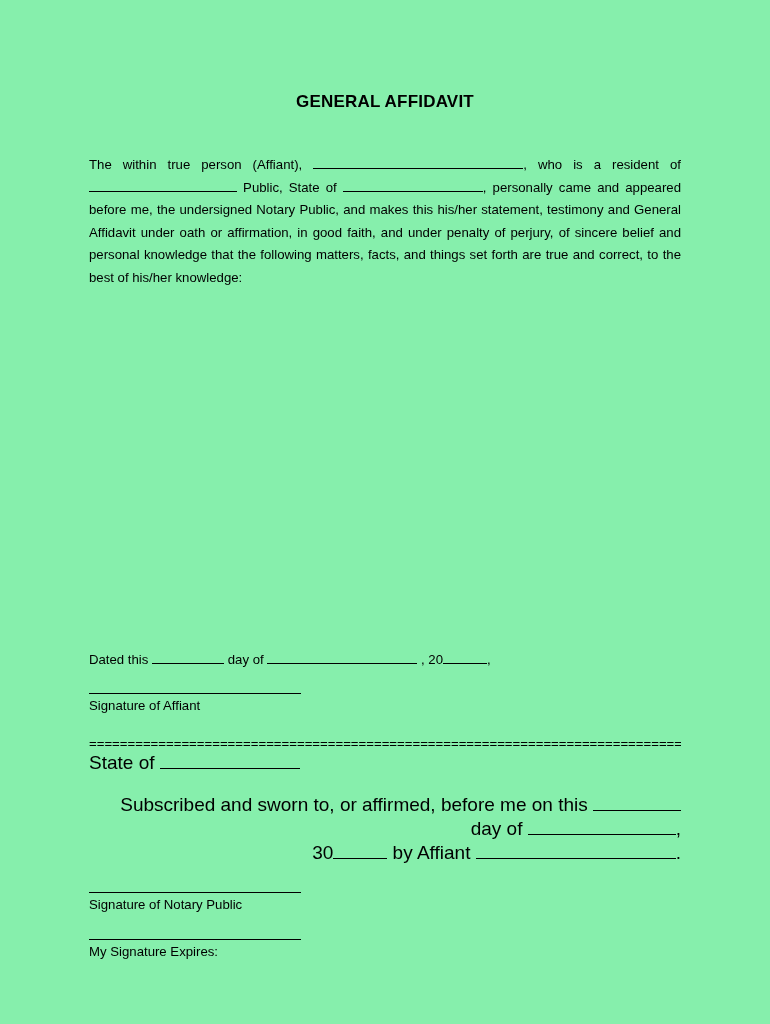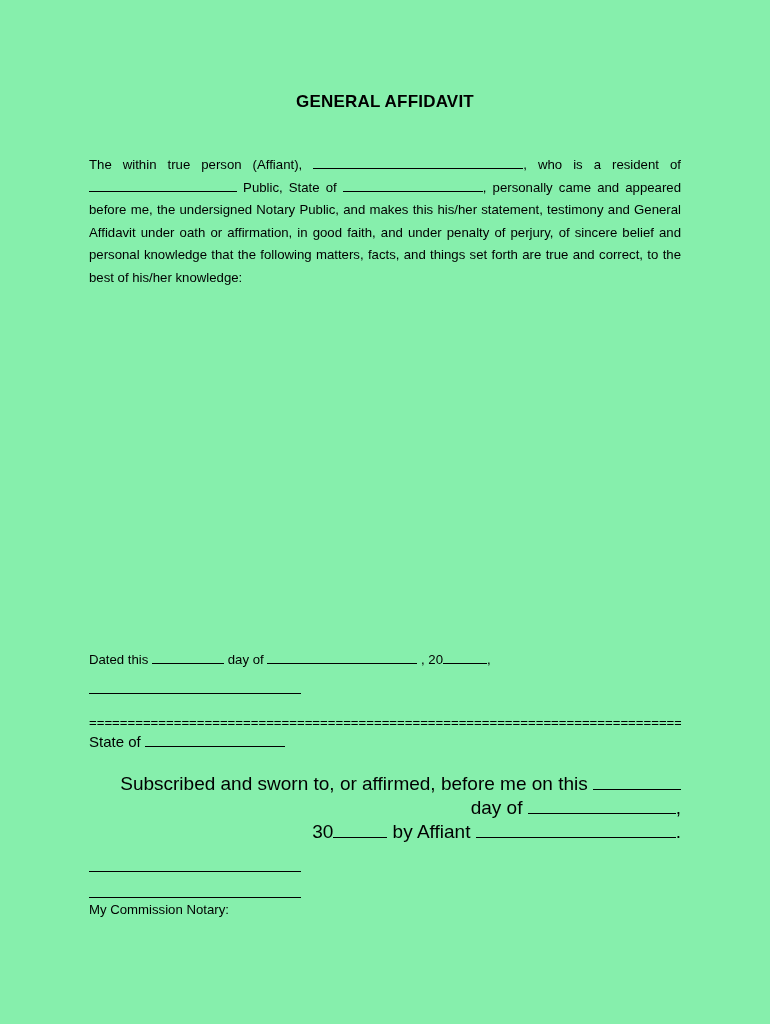--- a/index.html
+++ b/index.html
@@ -92,21 +92,21 @@
     font-size: 13.2px;
     letter-spacing: 0px;
     line-height: 14px;
     white-space: nowrap;
     overflow: hidden;
     width: 592px;
     font-family: "Liberation Sans", sans-serif;
   }
 
   .state-line, .county-line {
-    font-size: 15px;
+    font-size: 19px;
     line-height: 23px;
   }
   .u-state2 { width: 140px; }
   .u-county2 { width: 140px; }
 
   .sworn-para {
     margin-top: 19px;
     font-size: 19px;
     line-height: 24px;
     text-align: right;
@@ -144,20 +144,21 @@
     <div class="dated-line">
       <span>Dated this</span>
       <span class="u u-day"></span>
       <span>day of</span>
       <span class="u u-month"></span>
       <span>, 20</span><span class="u u-year"></span><span>,</span>
     </div>
 
     <div class="sig-block">
       <div class="sig-rule"></div>
+      <div class="sig-label">Signature of Affiant</div>
     </div>
 
     <div class="divider">================================================================================</div>
 
     <div class="state-line">
       <span>State of</span>
       <span class="u u-state2"></span>
     </div>
 
 
@@ -166,21 +167,22 @@
       <span class="u u-date3"></span>
       <span>day of</span>
       <span class="u u-month3"></span><span>,</span><br>
       <span>30</span><span class="u u-year3"></span>
       <span>by Affiant</span>
       <span class="u u-affiant3"></span><span>.</span>
     </div>
 
     <div class="notary-block">
       <div class="sig-rule wide"></div>
+      <div class="sig-label">Signature of Notary Public</div>
     </div>
 
     <div class="commission-block">
       <div class="sig-rule wide"></div>
-      <div class="sig-label">My Commission Notary:</div>
+      <div class="sig-label">My Signature Expires:</div>
     </div>
 
   </div>
 </div>
 
 </body></html>

